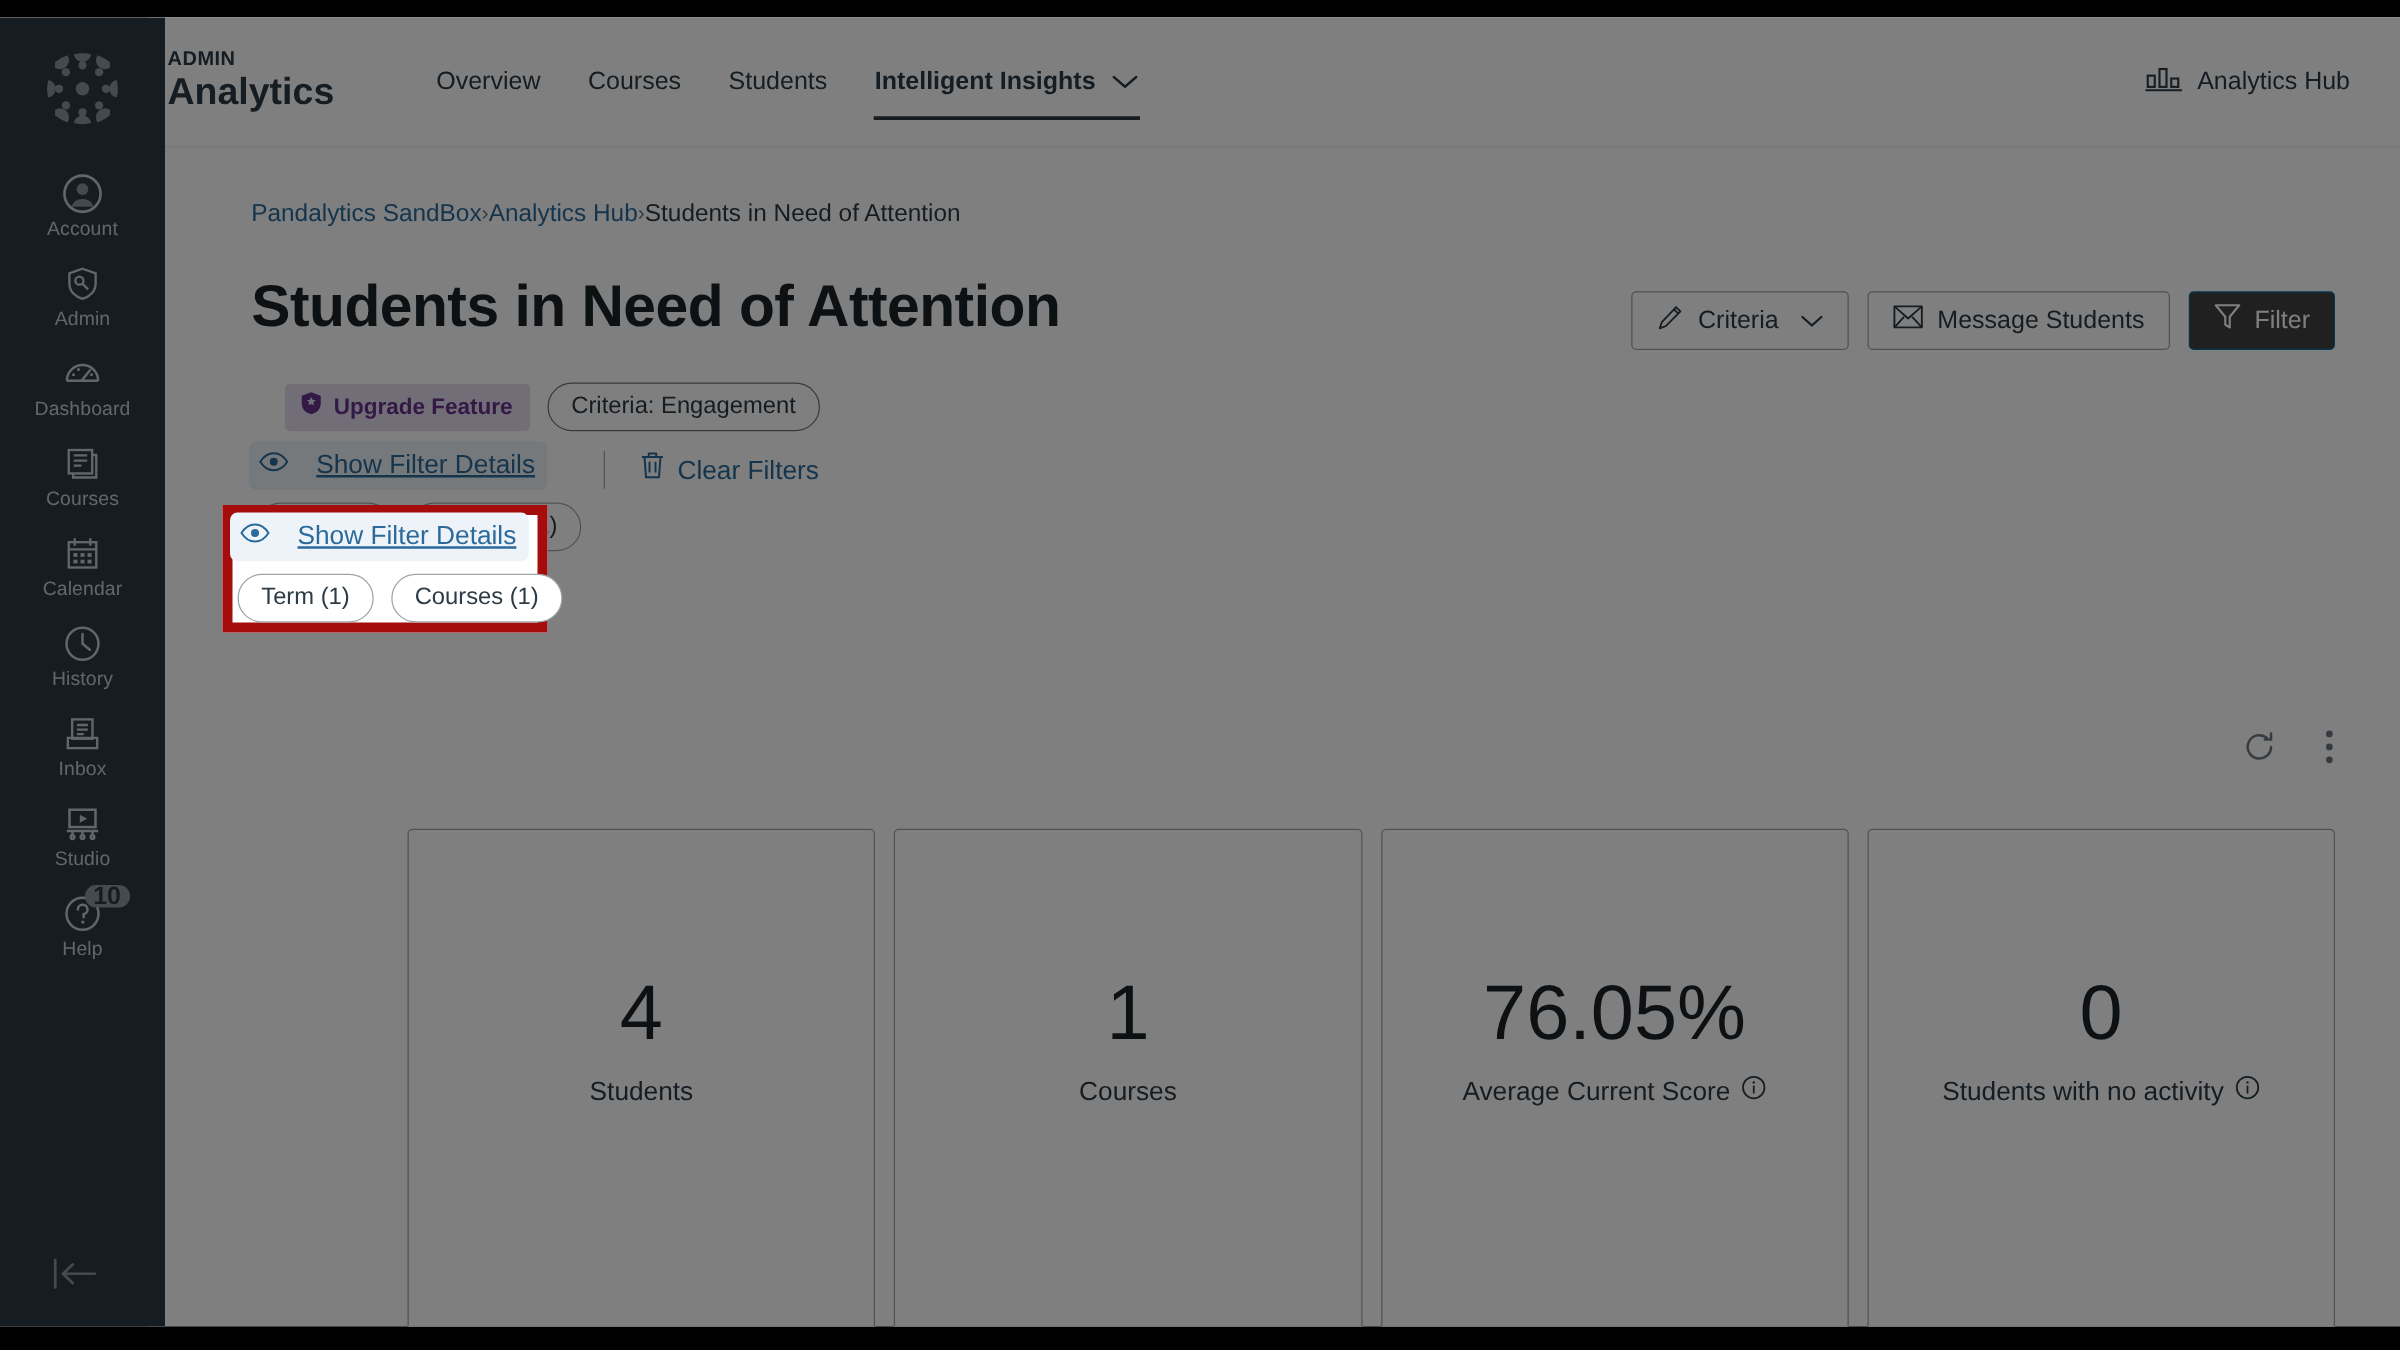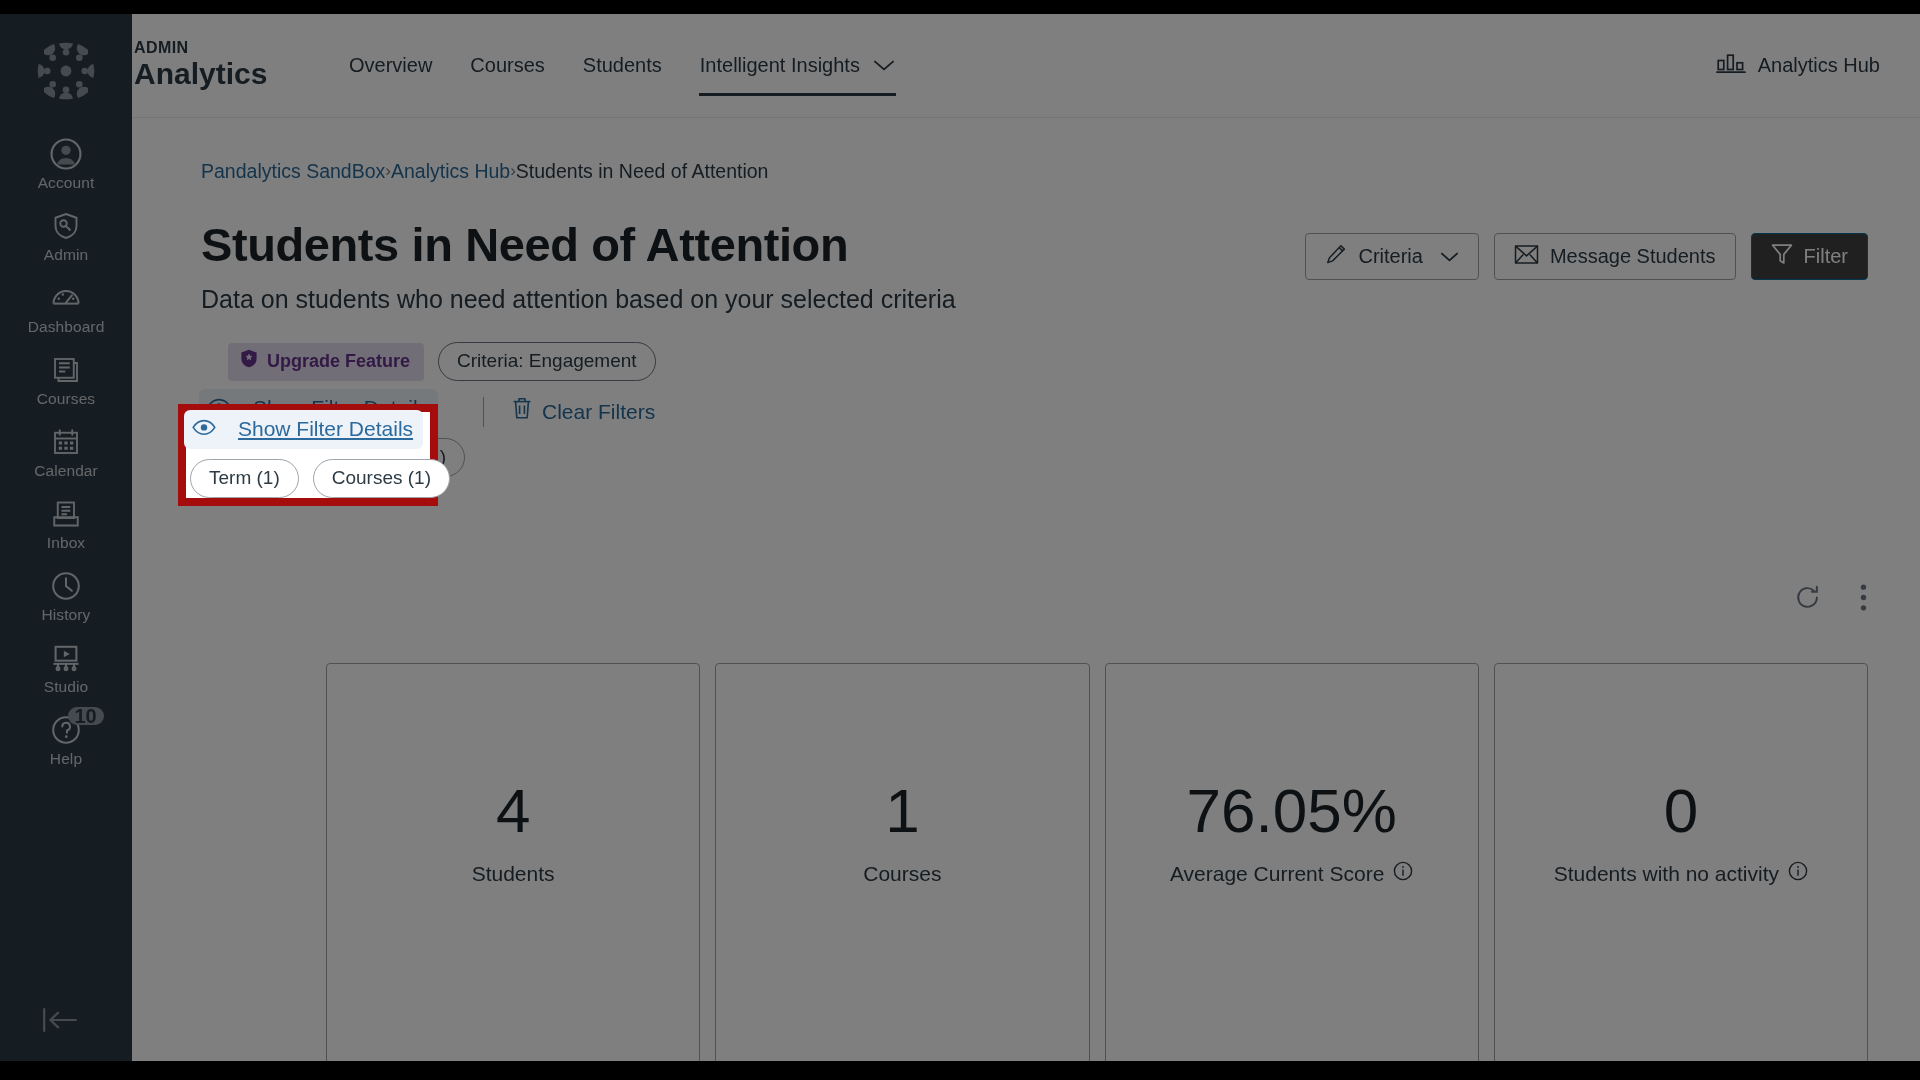--- a/index.html
+++ b/index.html
@@ -88,21 +88,21 @@
   #topnav { display: flex; align-items: center; height: 104px; }
   .topnav-item {
     font-size: 20px; color: #2d3b45;
     padding: 0 19px;
     height: 104px;
     display: flex; align-items: center;
     position: relative;
     cursor: pointer;
     white-space: nowrap;
   }
-  .topnav-item.active { font-weight: 400; }
+  .topnav-item.active { font-weight: 700; }
   .topnav-item.active::after {
     content: "";
     position: absolute;
     left: 18px; right: 18px; bottom: 22px;
     height: 3px; background: #2d3b45;
   }
   #hub-link {
     margin-left: auto; margin-right: 40px;
     display: flex; align-items: center; gap: 12px;
     font-size: 20px; color: #2d3b45; cursor: pointer;
@@ -358,37 +358,37 @@
             <rect x="10.7" y="15.8" width="2.6" height="2.4"></rect>
             <rect x="15.2" y="15.8" width="2.6" height="2.4"></rect>
           </g>
         </svg>
       </span>
       <span class="nav-label">Calendar</span>
     </div>
 
     <div class="nav-item">
       <span class="nav-icon">
+        <svg width="32" height="32" viewBox="0 0 24 24" fill="none" stroke="#c7cdd1" stroke-width="1.5">
+          <circle cx="12" cy="12" r="9.6"></circle>
+          <path d="M12 6.2V12l4.4 3.6" stroke-linecap="round"></path>
+        </svg>
+      </span>
+      <span class="nav-label">History</span>
+    </div>
+
+    <div class="nav-item">
+      <span class="nav-icon">
         <svg width="30" height="30" viewBox="0 0 24 24" fill="none" stroke="#c7cdd1" stroke-width="1.5">
           <rect x="5.4" y="2.8" width="13" height="12.4"></rect>
           <path d="M8.4 6.4h7M8.4 9.4h7M8.4 12.2h4.4"></path>
           <path d="M2.6 14.6h18.8v6.6H2.6z"></path>
         </svg>
       </span>
       <span class="nav-label">Inbox</span>
-    </div>
-
-    <div class="nav-item">
-      <span class="nav-icon">
-        <svg width="32" height="32" viewBox="0 0 24 24" fill="none" stroke="#c7cdd1" stroke-width="1.5">
-          <circle cx="12" cy="12" r="9.6"></circle>
-          <path d="M12 6.2V12l4.4 3.6" stroke-linecap="round"></path>
-        </svg>
-      </span>
-      <span class="nav-label">History</span>
     </div>
 
     <div class="nav-item">
       <span class="nav-icon">
         <svg width="32" height="32" viewBox="0 0 24 24" fill="none" stroke="#c7cdd1" stroke-width="1.5">
           <rect x="4.2" y="3.6" width="15.6" height="10.4"></rect>
           <path d="M10.4 6.6l4.4 2.4-4.4 2.4z" fill="#c7cdd1" stroke="none"></path>
           <path d="M2.6 16.4h18.8"></path>
           <path d="M6 16.4v2.6M12 16.4v2.6M18 16.4v2.6"></path>
           <circle cx="6" cy="20" r="1.1"></circle>
@@ -460,21 +460,20 @@
       <span class="crumb-link">Pandalytics SandBox</span>
       <span class="crumb-sep">›</span>
       <span class="crumb-link">Analytics Hub</span>
       <span class="crumb-sep">›</span>
       <span class="crumb-current">Students in Need of Attention</span>
     </div>
 
     <div id="titlerow">
       <div>
         <h1 id="page-title">Students in Need of Attention</h1>
-        <div id="page-subtitle">Data on students who need attention based on your selected criteria</div>
       </div>
 
       <div id="actions">
         <div class="btn">
           <span>
             <svg width="22" height="22" viewBox="0 0 24 24" fill="none" stroke="#2d3b45" stroke-width="1.6" stroke-linejoin="round">
               <path d="M17.3 2.9 21.1 6.7 8.3 19.5 3 21.4l1.9-5.3z"></path>
               <path d="M15.4 4.8 19.2 8.6"></path>
             </svg>
           </span>

